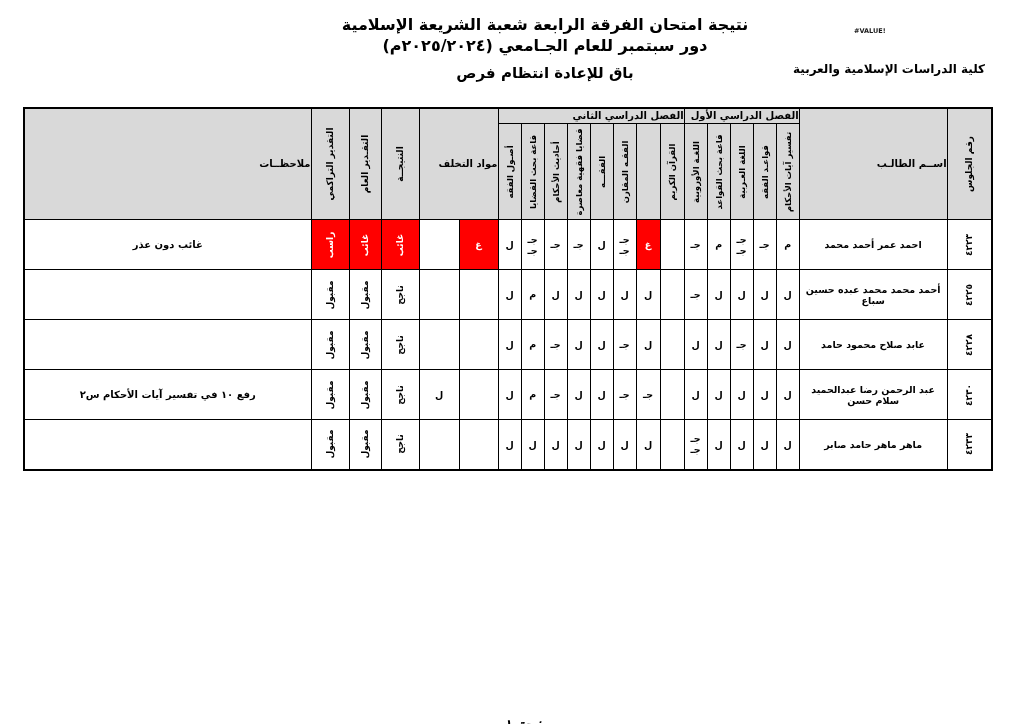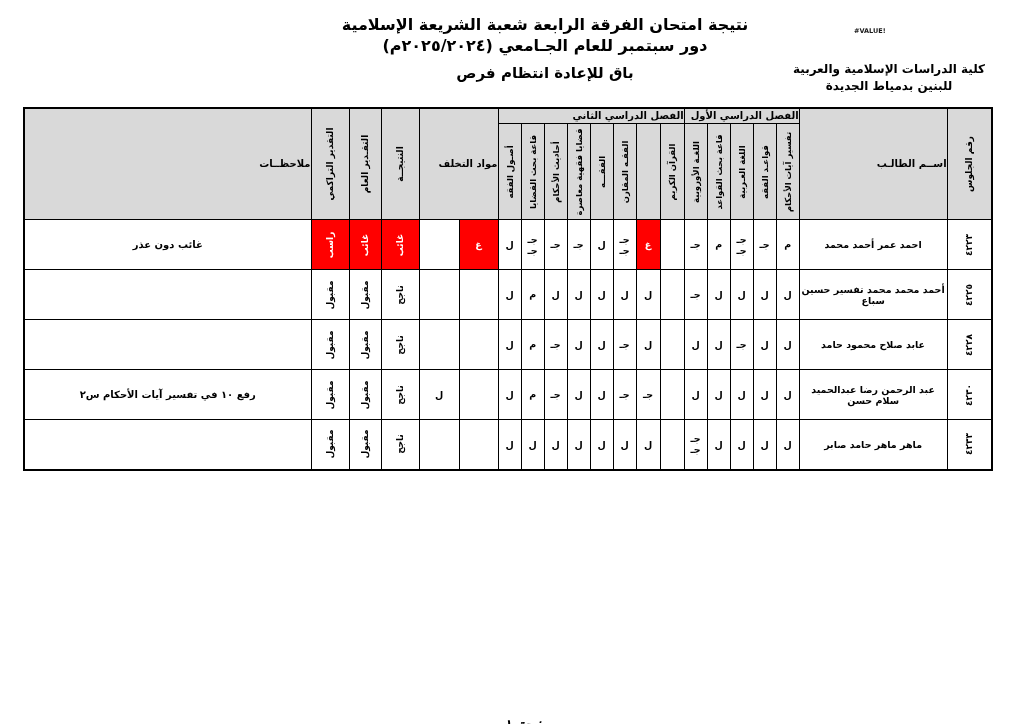--- a/index.html
+++ b/index.html
@@ -50,21 +50,20 @@
   <div class="value-note" data-name="value-error-note">#VALUE!</div>
 
   <div class="title" data-name="page-title">
     <div class="t1" data-name="title-line-1">نتيجة امتحان الفرقة الرابعة شعبة الشريعة الإسلامية</div>
     <div class="t1" data-name="title-line-2">دور سبتمبر للعام الجـامعي (٢٠٢٥/٢٠٢٤م)</div>
     <div class="t3" data-name="title-line-3">باق للإعادة انتظام فرص</div>
   </div>
 
   <div class="faculty" data-name="faculty-name">
     <div data-name="faculty-line-1">كلية الدراسات الإسلامية والعربية</div>
-    <div data-name="faculty-line-2">للبنين بدمياط الجديدة</div>
   </div>
 
   <table data-name="results-table">
     <colgroup>
       <col style="width:45px">
         <col style="width:148px">
       <col style="width:23px">
         <col style="width:23px">
         <col style="width:23px">
         <col style="width:23px">
@@ -175,21 +174,21 @@
           </td>
           <td data-name="cumulative-grade-cell" class="red res">
             <span class="v">راسب</span>
           </td>
           <td data-name="notes-cell" class="notes">غائب دون عذر</td>
         </tr>
         <tr data-name="table-row">
           <td data-name="seat-cell" class="seat">
             <span class="v">٤٢٢٥</span>
           </td>
-          <td data-name="name-cell" class="name">أحمد محمد محمد تفسير حسين سباع</td>
+          <td data-name="name-cell" class="name">أحمد محمد محمد عبده حسين سباع</td>
           <td data-name="grade-cell" class="g">ل</td>
           <td data-name="grade-cell" class="g">ل</td>
           <td data-name="grade-cell" class="g">ل</td>
           <td data-name="grade-cell" class="g">ل</td>
           <td data-name="grade-cell" class="g">جـ</td>
           <td data-name="grade-cell" class="g"></td>
           <td data-name="grade-cell" class="g">ل</td>
           <td data-name="grade-cell" class="g">ل</td>
           <td data-name="grade-cell" class="g">ل</td>
           <td data-name="grade-cell" class="g">ل</td>

